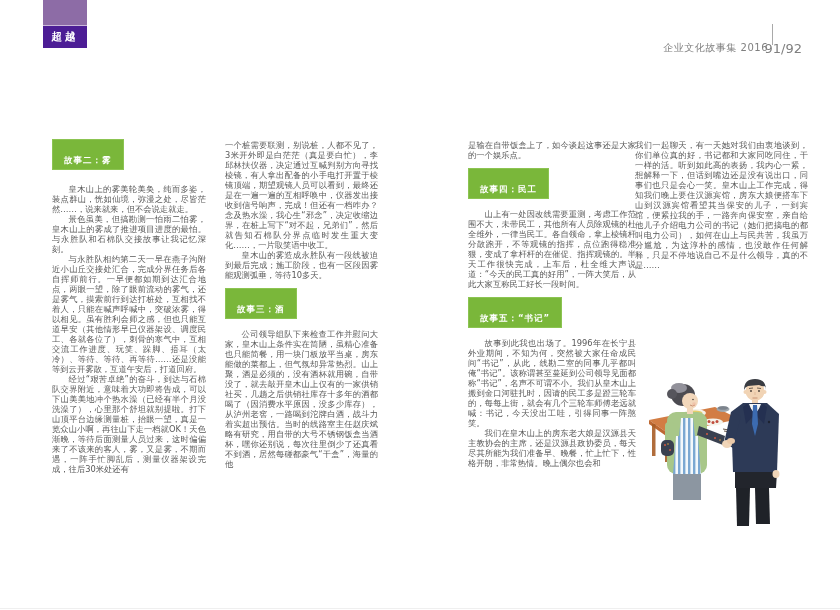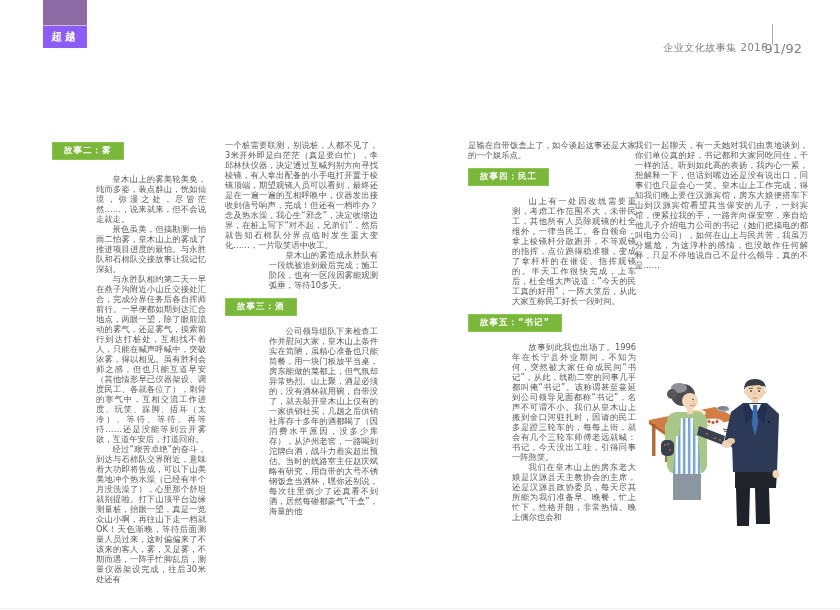--- a/index.html
+++ b/index.html
@@ -3,37 +3,37 @@
 <meta charset="utf-8">
 <style>
   html,body{margin:0;padding:0;}
   body{
     width:840px;height:610px;position:relative;background:#ffffff;overflow:hidden;
     font-family:"DejaVu Sans","Liberation Sans",sans-serif;
   }
   
   .logo{position:absolute;left:43px;top:0;width:44px;}
   .logo-top{height:25px;background:#8d6ca6;border-bottom:1px solid #cbb8da;}
-  .logo-bottom{height:22px;background:#8b5cf6;color:#fff;font-size:10.5px;font-weight:bold;
+  .logo-bottom{height:22px;background:#4c1d95;color:#fff;font-size:10.5px;font-weight:bold;
     display:flex;align-items:center;justify-content:center;letter-spacing:3px;}
   
   .pub-title{position:absolute;top:41px;right:72px;font-size:10px;color:#7f7f7f;letter-spacing:0.5px;}
   .header-divider{position:absolute;top:24px;right:67px;width:1px;height:21px;background:#a9a9a9;}
   .page-num{position:absolute;top:41px;right:38px;font-size:13px;color:#7f7f7f;}
   
   .column{position:absolute;color:#595959;}
   #col1{left:52px;top:138px;width:154px;}
   #col2{left:225px;top:140px;width:153px;}
   #col3{left:468px;top:140px;width:168px;}
   #col4{left:635px;top:140px;width:173px;}
   .para{font-size:8.3px;line-height:10px;text-align:justify;text-justify:inter-character;
     word-break:break-all;margin:0;color:#595959;}
-  .para.indent{text-indent:2em;margin-left:44px;}
+  .para.indent{text-indent:2em;}
   .story-label{display:inline-block;background:#7ab73a;color:#ffffff;font-size:8.5px;font-weight:bold;
-    padding:3px 12px 3px 12px;margin:8px 0 10px 0;letter-spacing:1px;box-shadow:inset 0 0 0 1px #8cc452;}
+    padding:16px 12px 3px 12px;margin:8px 0 10px 0;letter-spacing:1px;box-shadow:inset 0 0 0 1px #8cc452;}
   .column .story-label:first-child{margin-top:1px;margin-bottom:14px;}
   
   .illustration{position:absolute;left:643px;top:374px;width:148px;height:158px;}
   
   .bottom-edge{position:absolute;left:0;bottom:1px;width:840px;height:1px;background:#efefef;}
 </style>
 </head>
 <body>
 
 <div class="logo">

